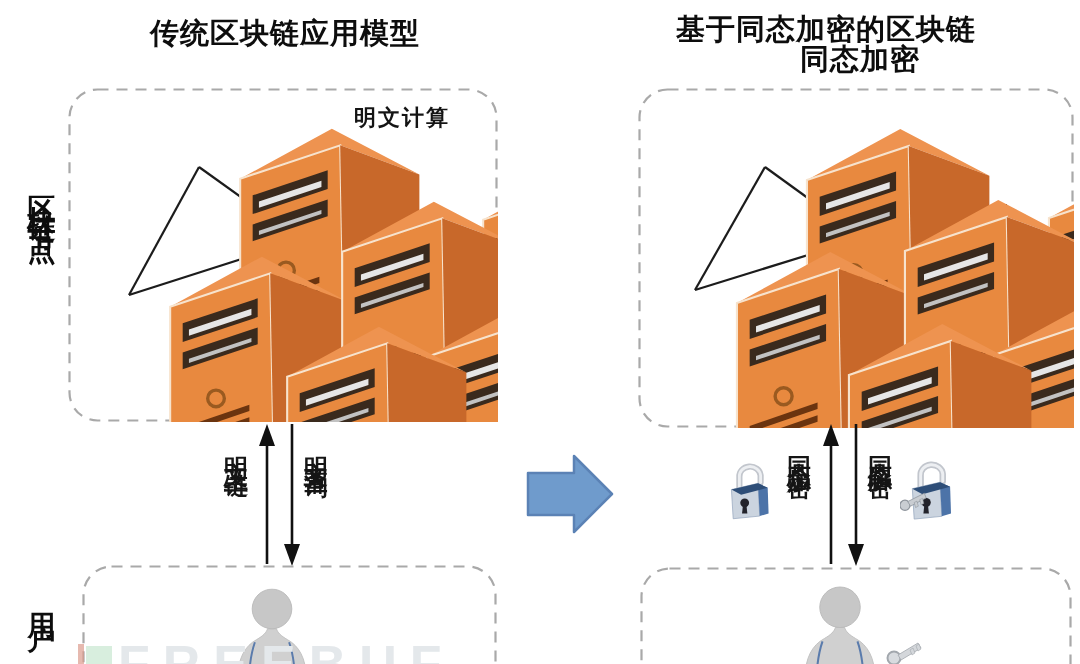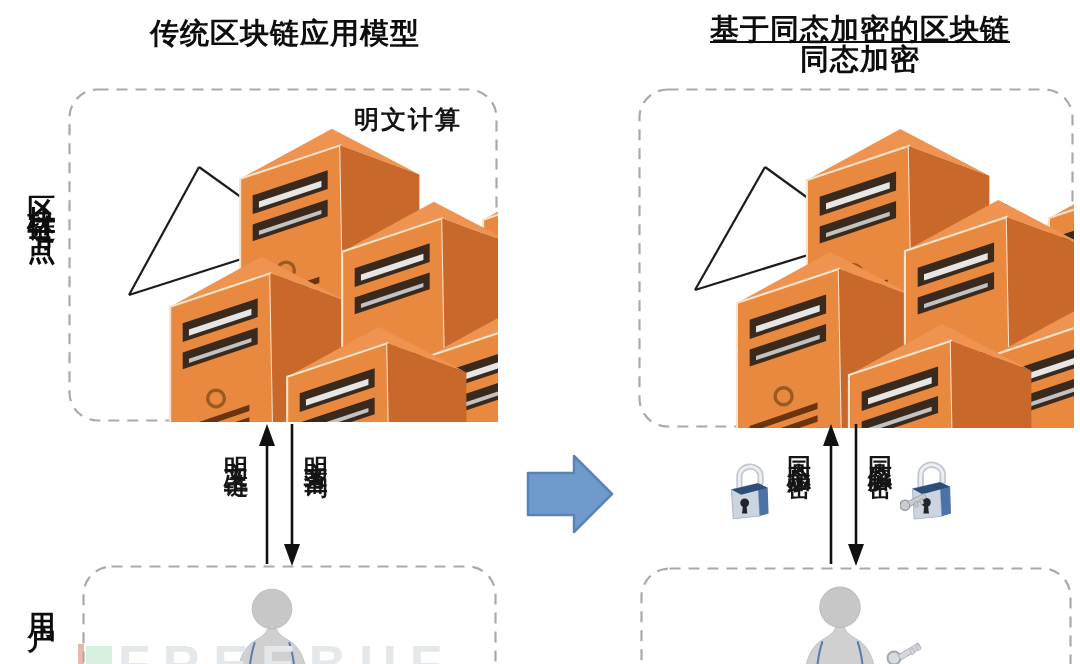--- a/index.html
+++ b/index.html
@@ -11,21 +11,21 @@
   .abs{position:absolute;}
   .title{font-weight:bold;font-size:29px;letter-spacing:1px;color:#0d0d0d;text-align:center;white-space:nowrap;}
   .vlabel{
     writing-mode:vertical-rl;text-orientation:upright;
     font-weight:bold;font-size:28px;letter-spacing:10px;color:#0d0d0d;line-height:1;
   }
   .arrow-vlabel{
     writing-mode:vertical-rl;text-orientation:upright;
     font-weight:600;font-size:24px;letter-spacing:6px;color:#151515;line-height:1;
   }
-  .compute-label{font-weight:600;font-size:25px;color:#141414;letter-spacing:2px;white-space:nowrap;}
+  .compute-label{font-weight:600;font-size:22px;color:#141414;letter-spacing:2px;white-space:nowrap;}
   .watermark-text{
     font-weight:800;font-size:52px;letter-spacing:13px;color:#e4e8eb;white-space:nowrap;
   }
   .wm-green{background:#d8eede;}
   .wm-red{background:#dc9b8d;opacity:.7;}
   svg{display:block;}
 </style>
 </head>
 <body>
 
@@ -50,21 +50,21 @@
       <symbol id="sym-person" viewBox="0 0 100 115">
         <path d="M12 115 L12 100 C12 78 20 64 33 57 C40 53 44 49 45 45 L55 45 C56 49 60 53 67 57 C80 64 88 78 88 100 L88 115 Z" fill="var(--person-gray,#d0d0d0)" stroke="#c0c0c0" stroke-width="1"></path>
         <circle cx="50" cy="23" r="22" fill="#c7c7c7" stroke="#b9b9b9" stroke-width="1"></circle>
         <path d="M31 60 C26 74 24 92 24 115" fill="none" stroke="#5a7bac" stroke-width="2.2"></path>
         <path d="M69 60 C74 74 76 92 76 115" fill="none" stroke="#5a7bac" stroke-width="2.2"></path>
       </symbol>
     </defs>
   </svg>
 
   <div class="abs title" style="left:100px;top:14px;width:370px;">传统区块链应用模型</div>
-  <div class="abs title" style="left:690px;top:10px;width:340px;text-decoration:underline;">基于同态加密的区块链</div>
+  <div class="abs title" style="left:656px;top:10px;width:340px;">基于同态加密的区块链</div>
   <div class="abs title" style="left:690px;top:40px;width:340px;">同态加密</div>
 
   <div class="abs vlabel" style="left:27px;top:173px;">区块链节点</div>
   <div class="abs vlabel" style="left:27px;top:590px;">用户</div>
 
   <svg class="abs" style="left:68px;top:88px;" width="430" height="334">
     <rect x="1.5" y="1.5" width="427" height="331" rx="28" fill="none" stroke="var(--dashed-border,#a9a9a9)" stroke-width="2.2" stroke-dasharray="11 8"></rect>
   </svg>
   <div class="abs compute-label" style="left:354px;top:103px;">明文计算</div>
 

